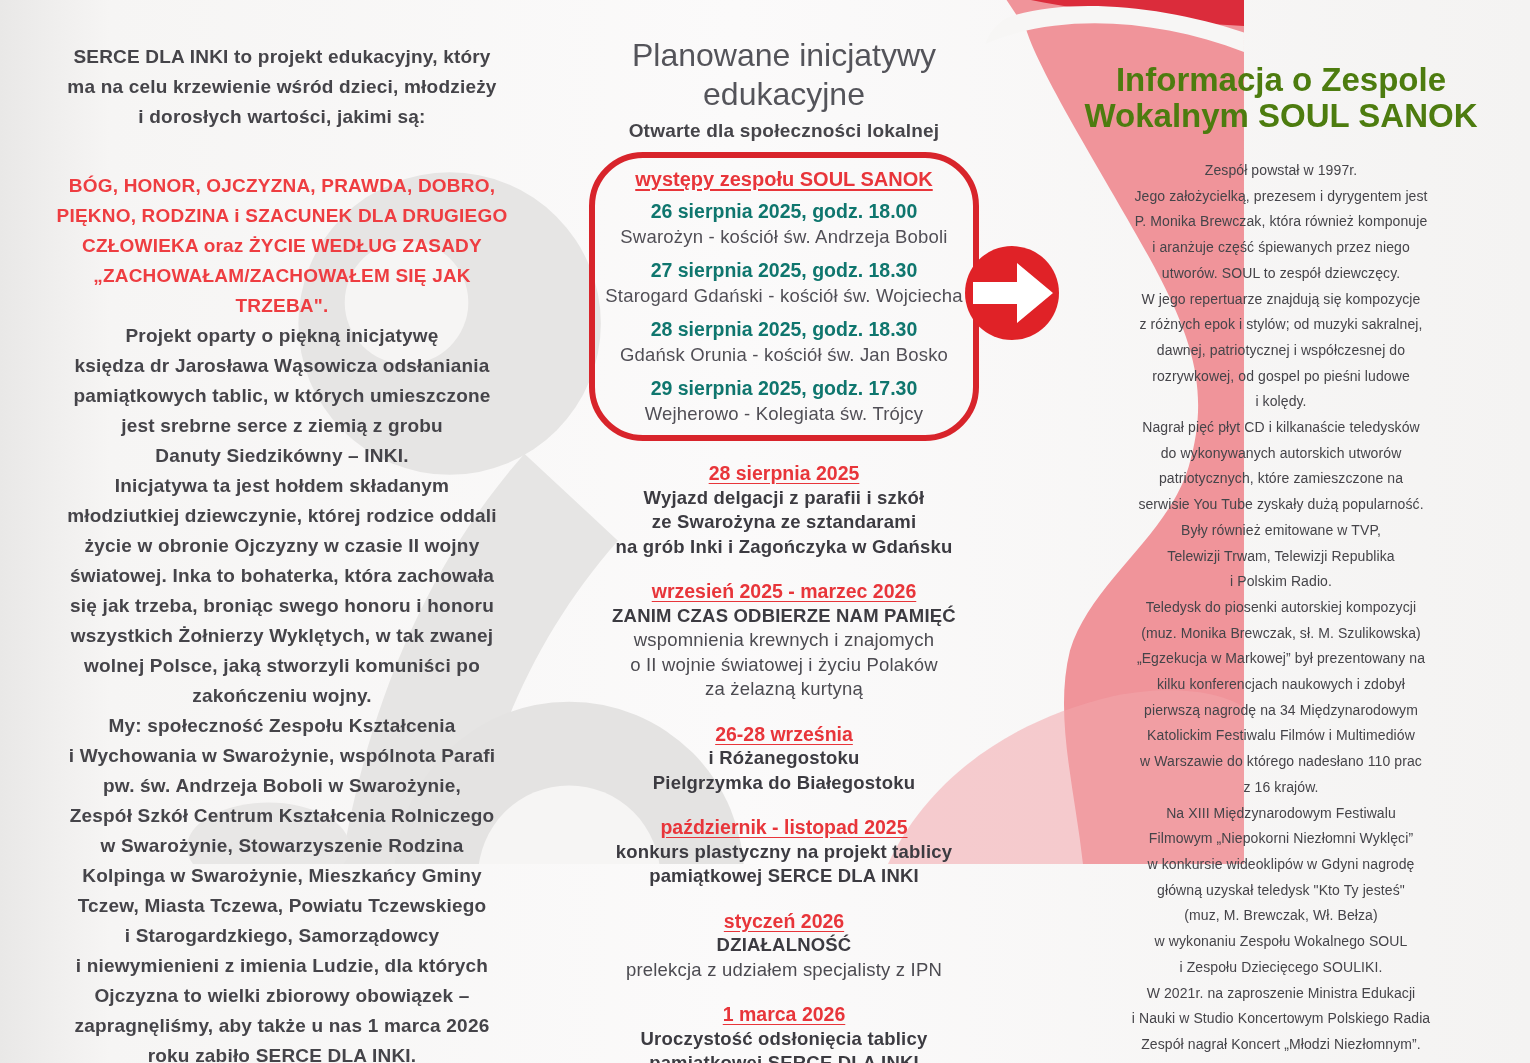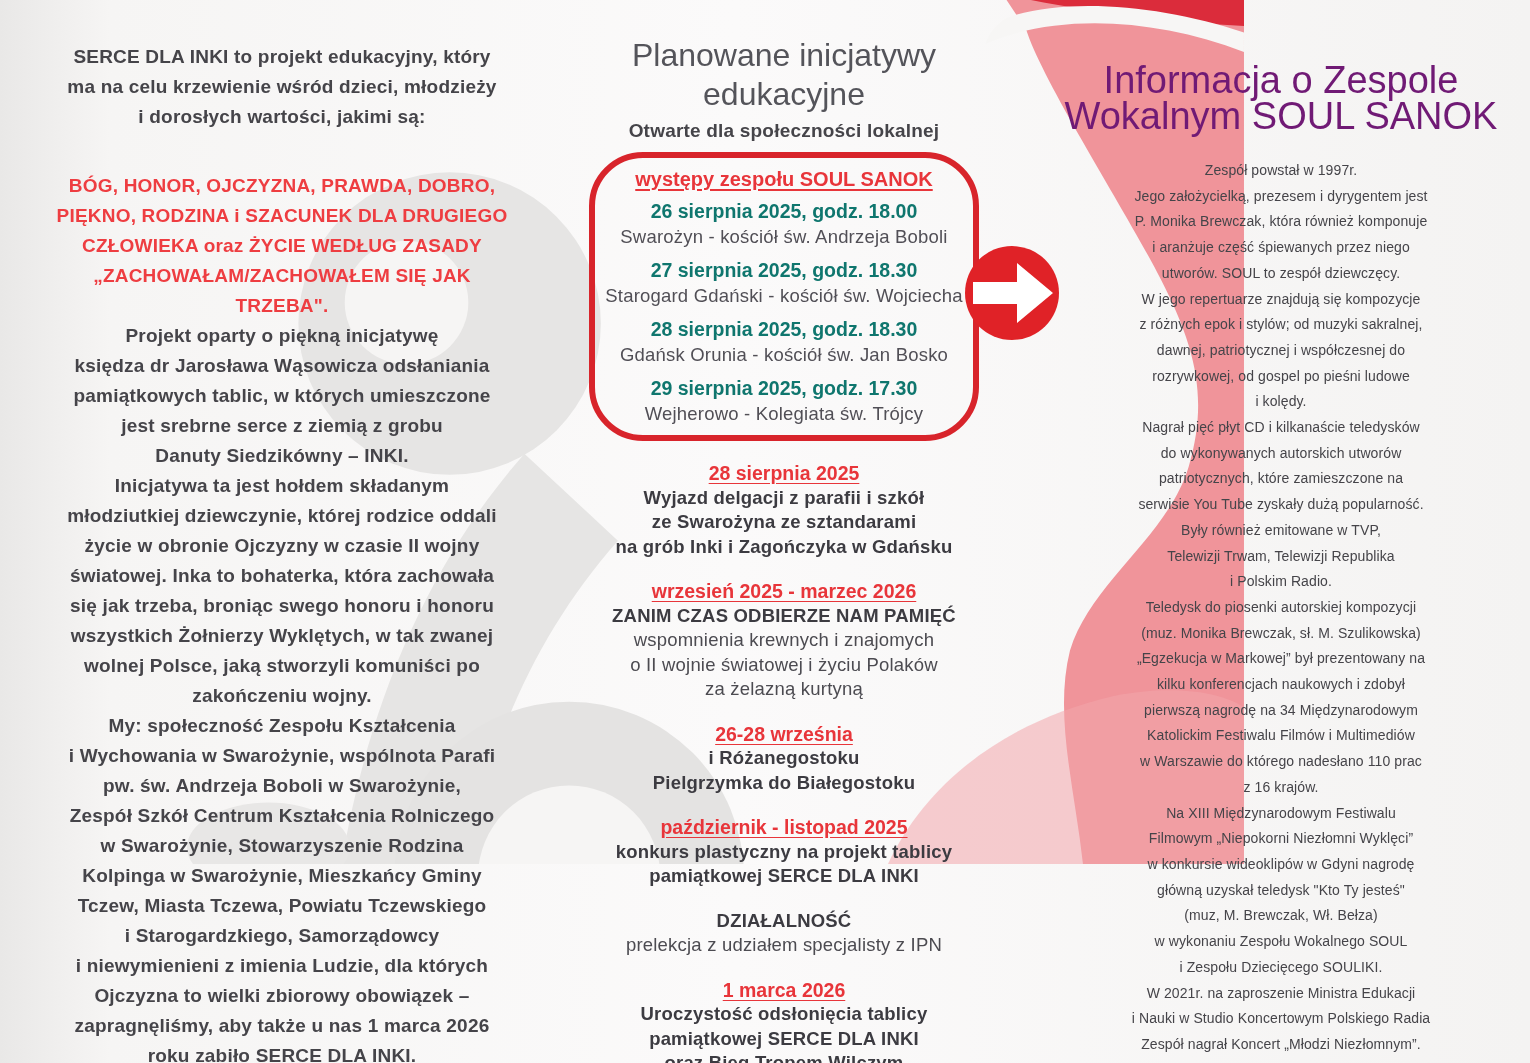--- a/index.html
+++ b/index.html
@@ -31,21 +31,21 @@
   .event-place{font-size:18.5px;font-weight:400;color:#514f56;letter-spacing:.2px;white-space:nowrap;}
   .mid-sections{margin-top:14px;}
   .sec{margin-top:20px;line-height:24.5px;}
   .sec-date{font-size:19.5px;font-weight:700;color:#e8353a;
             text-decoration:underline;text-underline-offset:3px;}
   .sec-line{font-size:18.5px;font-weight:400;color:#4c4b51;letter-spacing:.2px;white-space:nowrap;}
   .sec-line.b{font-weight:700;color:#3c3b41;}
 
   
   .right-col{left:1052px;top:62px;width:458px;}
-  .right-title{font-size:38px;font-weight:400;color:#701a75;line-height:36px;white-space:pre-line;}
+  .right-title{font-size:33px;font-weight:700;color:#4d7c0f;line-height:36px;white-space:pre-line;}
   .right-text{margin-top:24px;font-size:14px;font-weight:400;line-height:25.7px;
               letter-spacing:.1px;color:#454449;white-space:pre-line;}
 
   .arrow-badge{position:absolute;left:957px;top:238px;z-index:3;}
 </style>
 </head>
 <body>
 
 <div class="canvas">
 
@@ -153,20 +153,21 @@
           <div class="sec-date">26-28 września</div>
           <div class="sec-line b">i Różanegostoku</div>
           <div class="sec-line b">Pielgrzymka do Białegostoku</div>
         </div>
         <div class="sec">
           <div class="sec-date">październik - listopad 2025</div>
           <div class="sec-line b">konkurs plastyczny na projekt tablicy</div>
           <div class="sec-line b">pamiątkowej SERCE DLA INKI</div>
         </div>
         <div class="sec">
+          <div class="sec-date">styczeń 2026</div>
           <div class="sec-line b">DZIAŁALNOŚĆ</div>
           <div class="sec-line">prelekcja z udziałem specjalisty z IPN</div>
         </div>
         <div class="sec">
           <div class="sec-date">1 marca 2026</div>
           <div class="sec-line b">Uroczystość odsłonięcia tablicy</div>
           <div class="sec-line b">pamiątkowej SERCE DLA INKI</div>
           <div class="sec-line b">oraz Bieg Tropem Wilczym</div>
         </div>
       </div>

